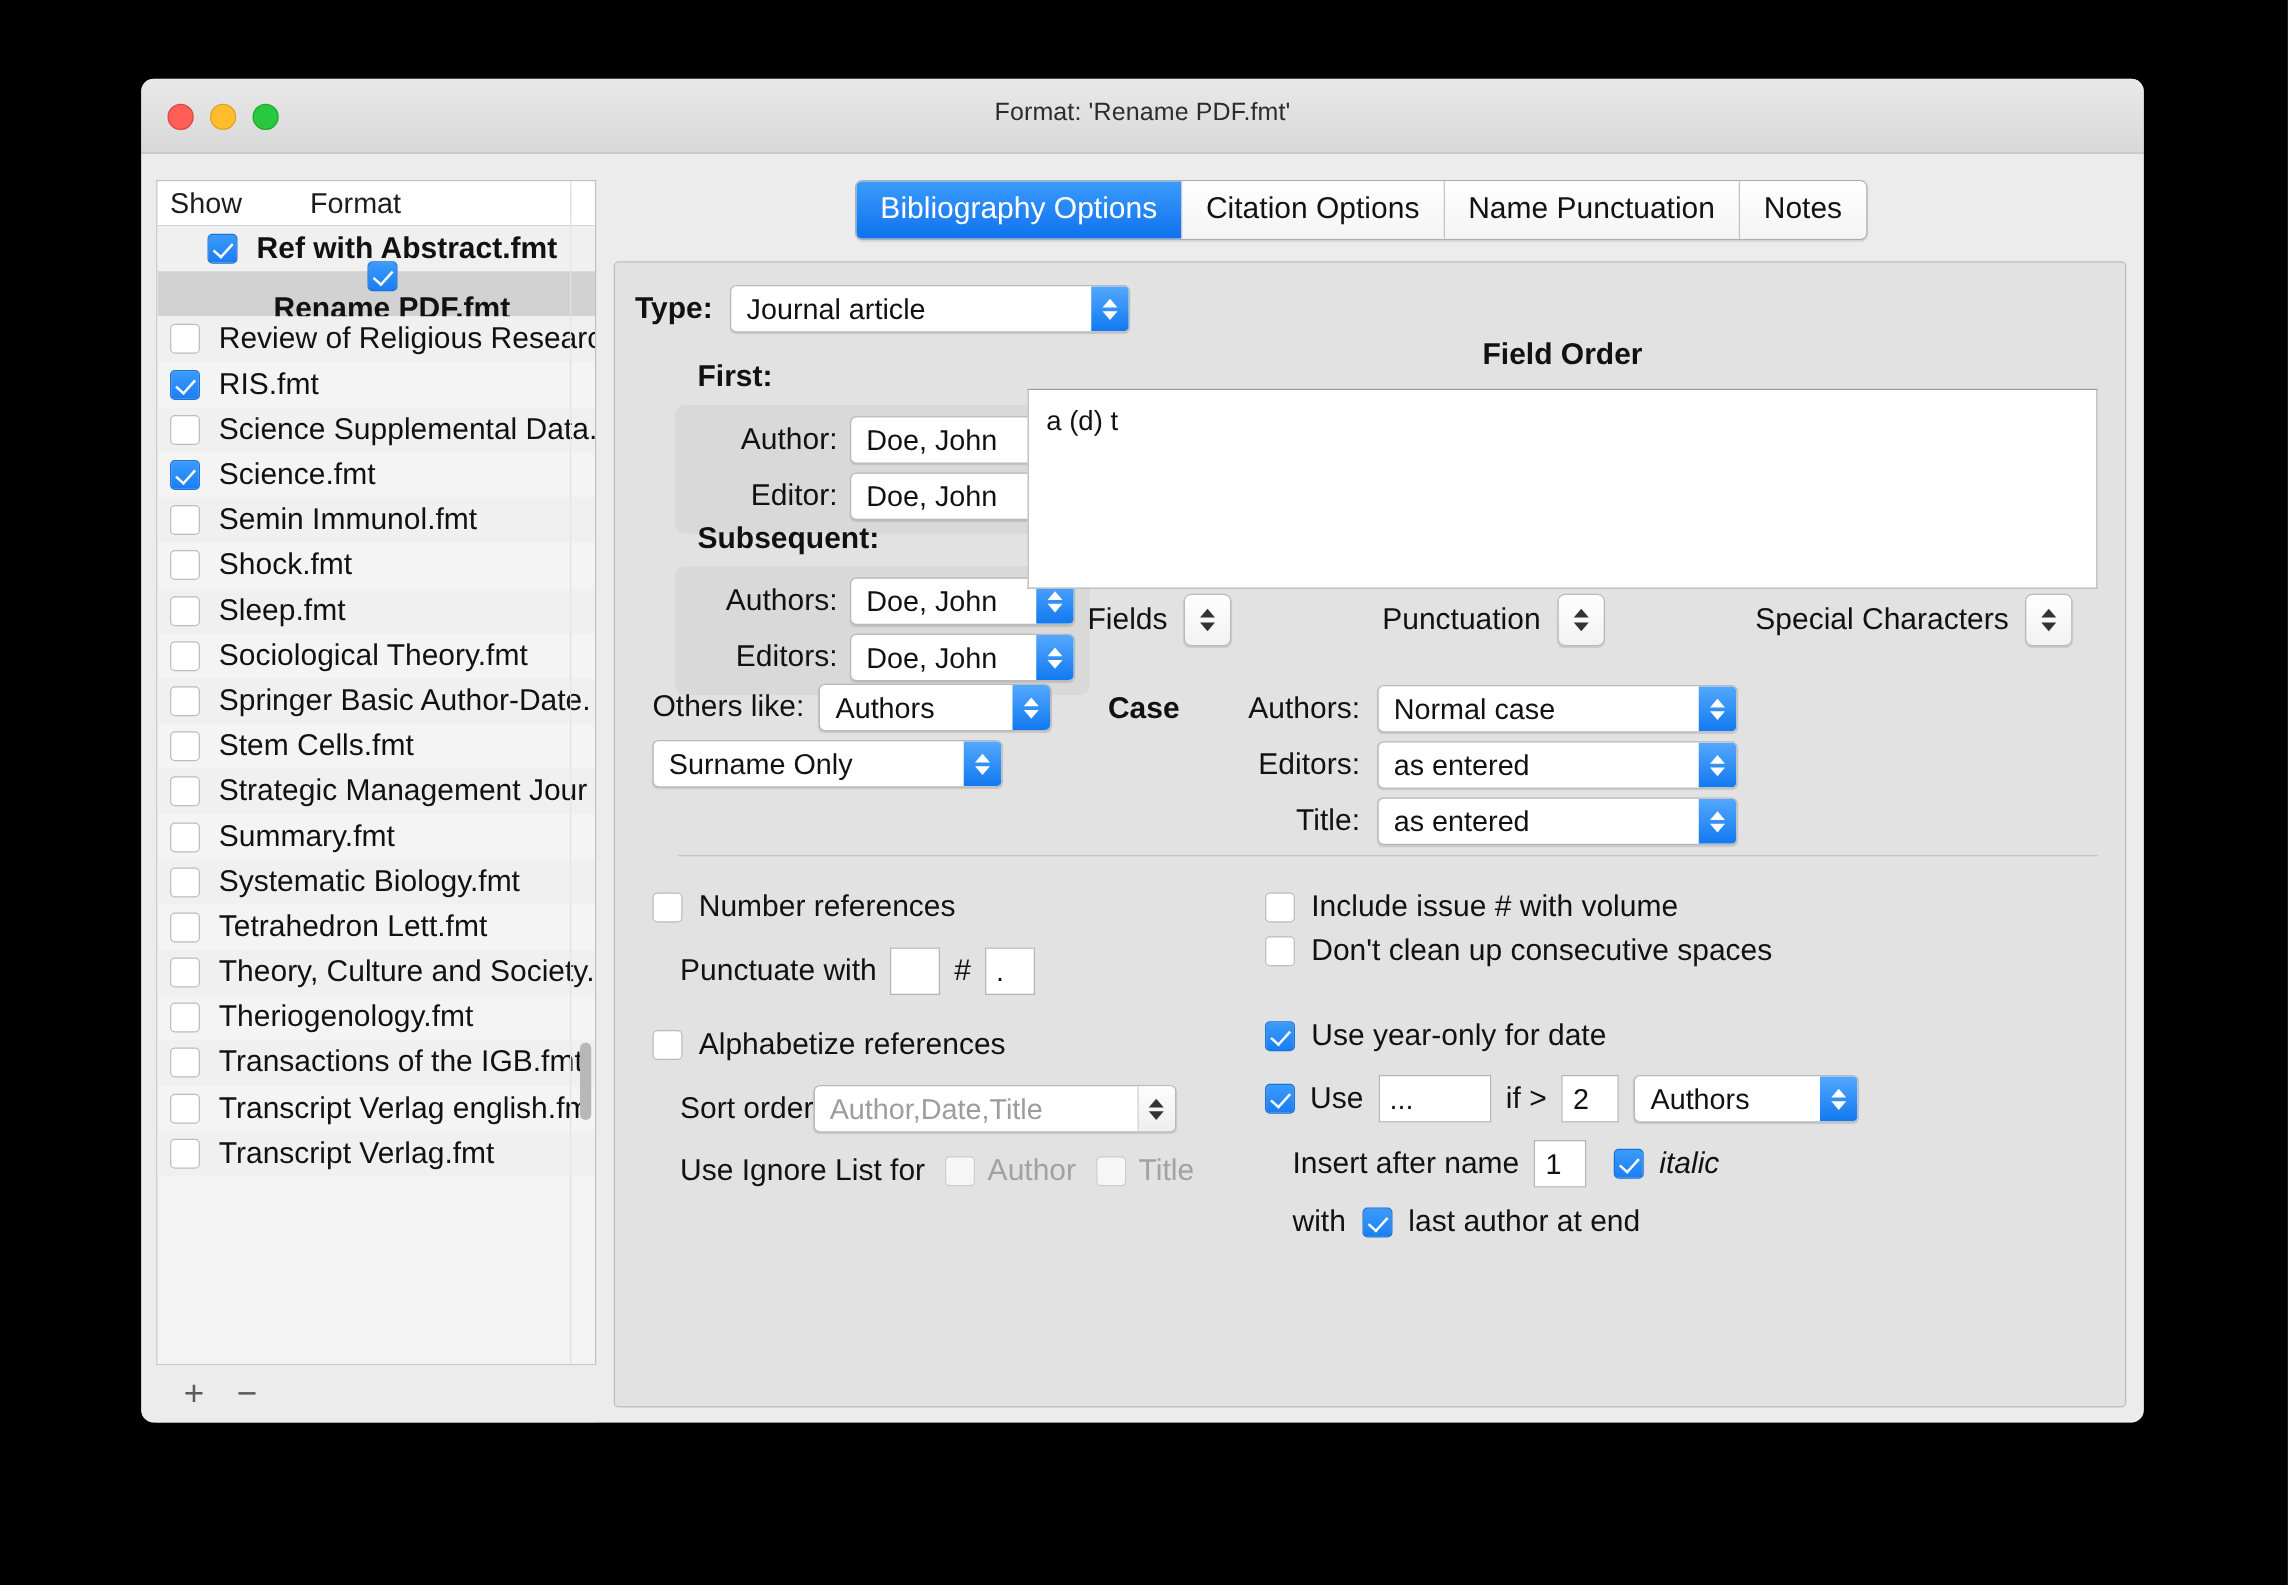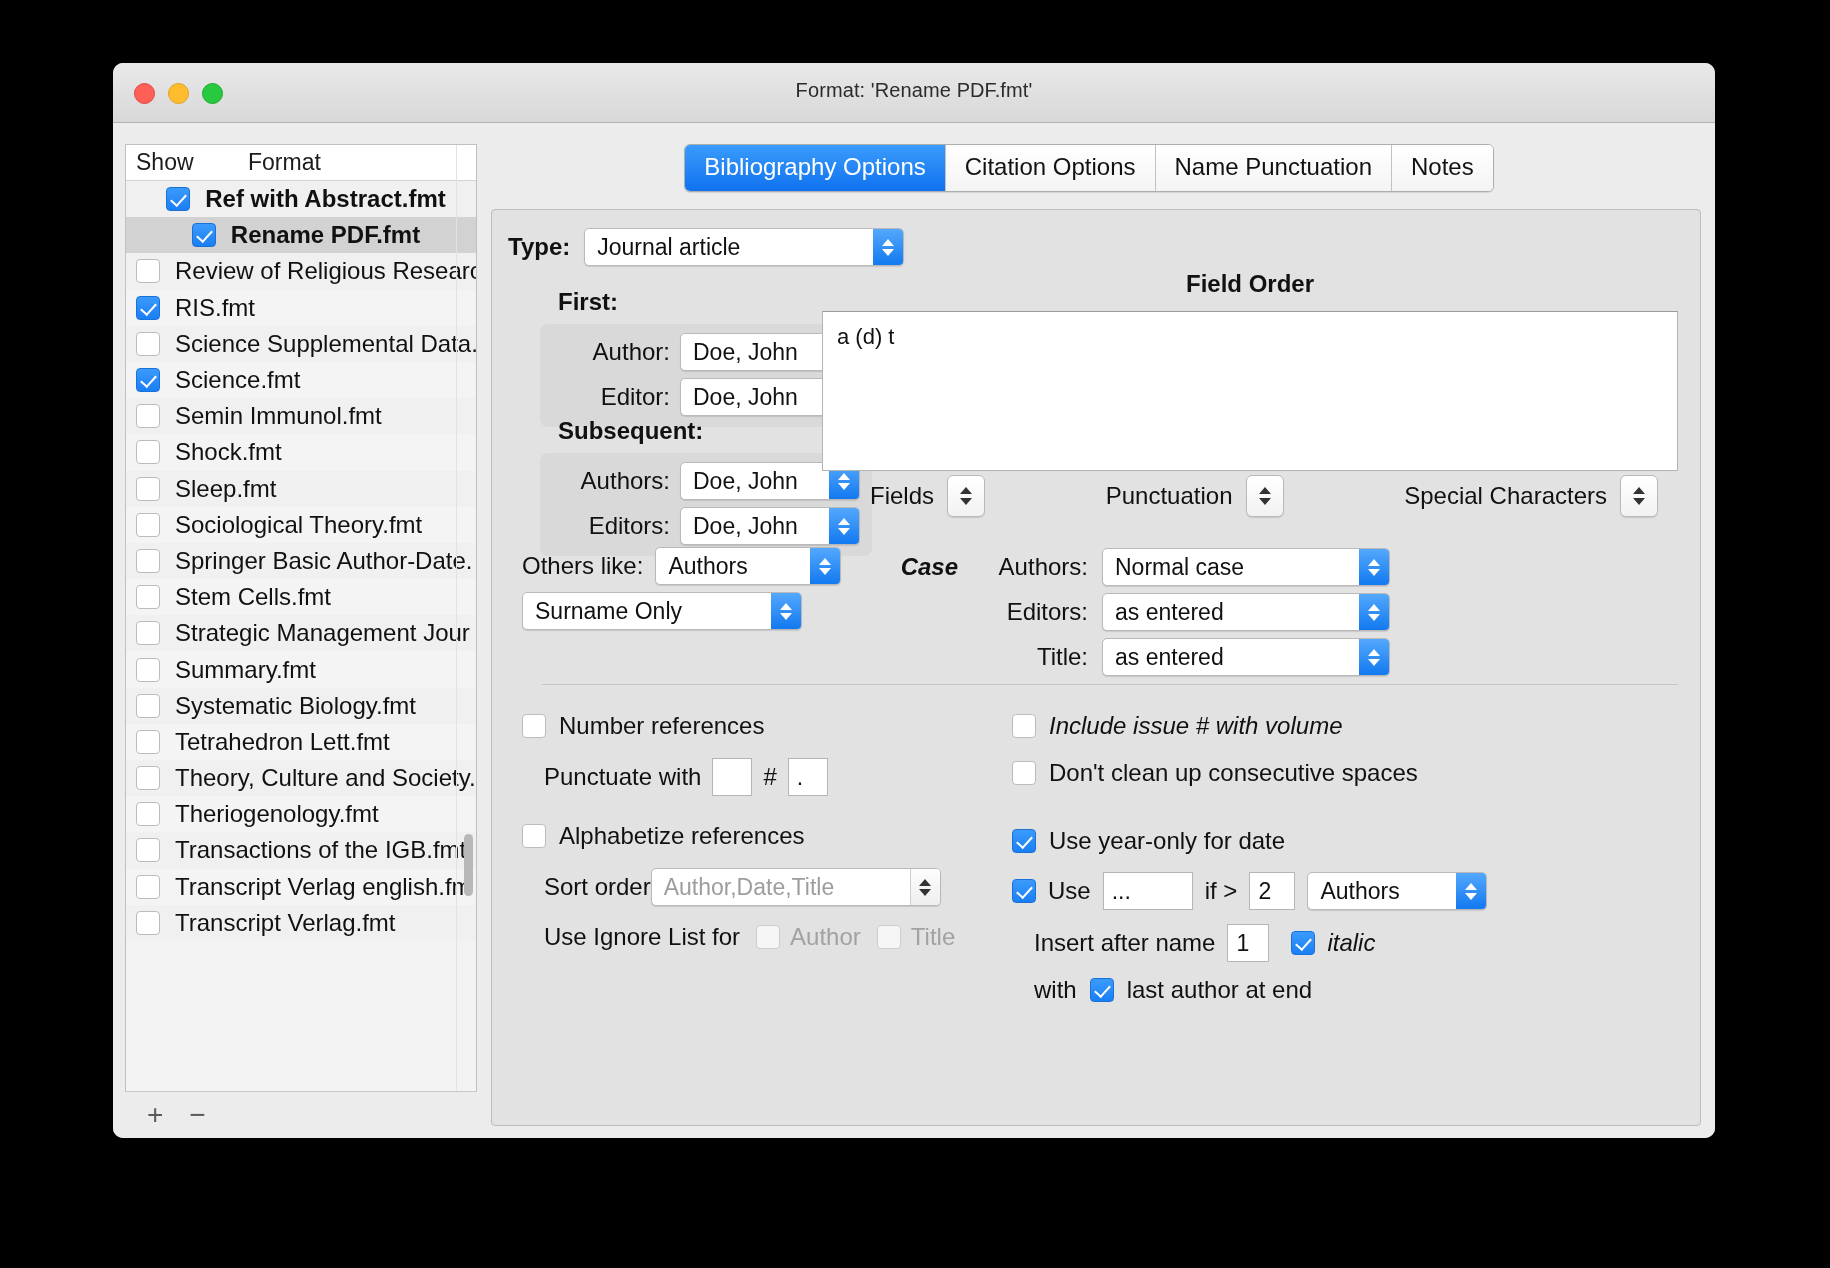--- a/index.html
+++ b/index.html
@@ -103,21 +103,21 @@
     display: flex;
     align-items: center;
     padding-left: 10px;
     font-size: 24px;
     color: #111;
     white-space: nowrap;
     position: relative;
   }
   .row.alt { background: #f0f0f0; }
   .row.plain { background: #f4f4f4; }
-  .row.selected { background: #d2d2d2; }
+  .row.selected { background: #d2d2d2; flex-direction: column; }
   .row.bold { font-weight: bold; justify-content: center; }
   .row .label { margin-left: 15px; }
 
   
   .cb {
     width: 24px; height: 24px;
     border-radius: 4px;
     flex: 0 0 auto;
     background: #ffffff;
     border: 1px solid #bcbcbc;
@@ -592,21 +592,21 @@
               <div class="lbl">Special Characters</div>
               <div class="sq-stepper">
                 <div class="chev upk"></div>
                 <div class="chev downk"></div>
               </div>
             </div>
           </div>
 
           <div style="position:absolute;left:380px;top:338px;">
             <div style="display:flex;align-items:center;gap:14px;margin-bottom:7px;">
-              <div class="lbl b" style="width:86px;text-align:right;font-style:italic;">Case</div>
+              <div class="lbl b" style="width:86px;text-align:center;">Case</div>
               <div class="lbl" style="width:116px;text-align:right;">Authors:</div>
               <div class="popup" style="width:288px;">
                 <div class="val">Normal case</div>
                 <div class="stepper">
                   <div class="chev up"></div>
                   <div class="chev down"></div>
                 </div>
               </div>
             </div>
             <div style="display:flex;align-items:center;gap:14px;margin-bottom:7px;">
@@ -677,21 +677,21 @@
               </div>
               <div class="chkrow" style="gap:10px;">
                 <div class="cb dim" id="cb-igntitle"></div>
                 <div class="lbl dim">Title</div>
               </div>
             </div>
           </div>
 
           <div style="position:absolute;left:520px;top:502px;right:16px;">
 
-            <div class="chkrow" style="margin-bottom:19px;font-style:italic;">
+            <div class="chkrow" style="margin-bottom:7px;">
               <div class="cb" id="cb-issue"></div>
               <div>Include issue # with volume</div>
             </div>
 
             <div class="chkrow" style="margin-bottom:40px;">
               <div class="cb" id="cb-clean"></div>
               <div>Don't clean up consecutive spaces</div>
             </div>
 
             <div class="chkrow" style="margin-bottom:17px;">

